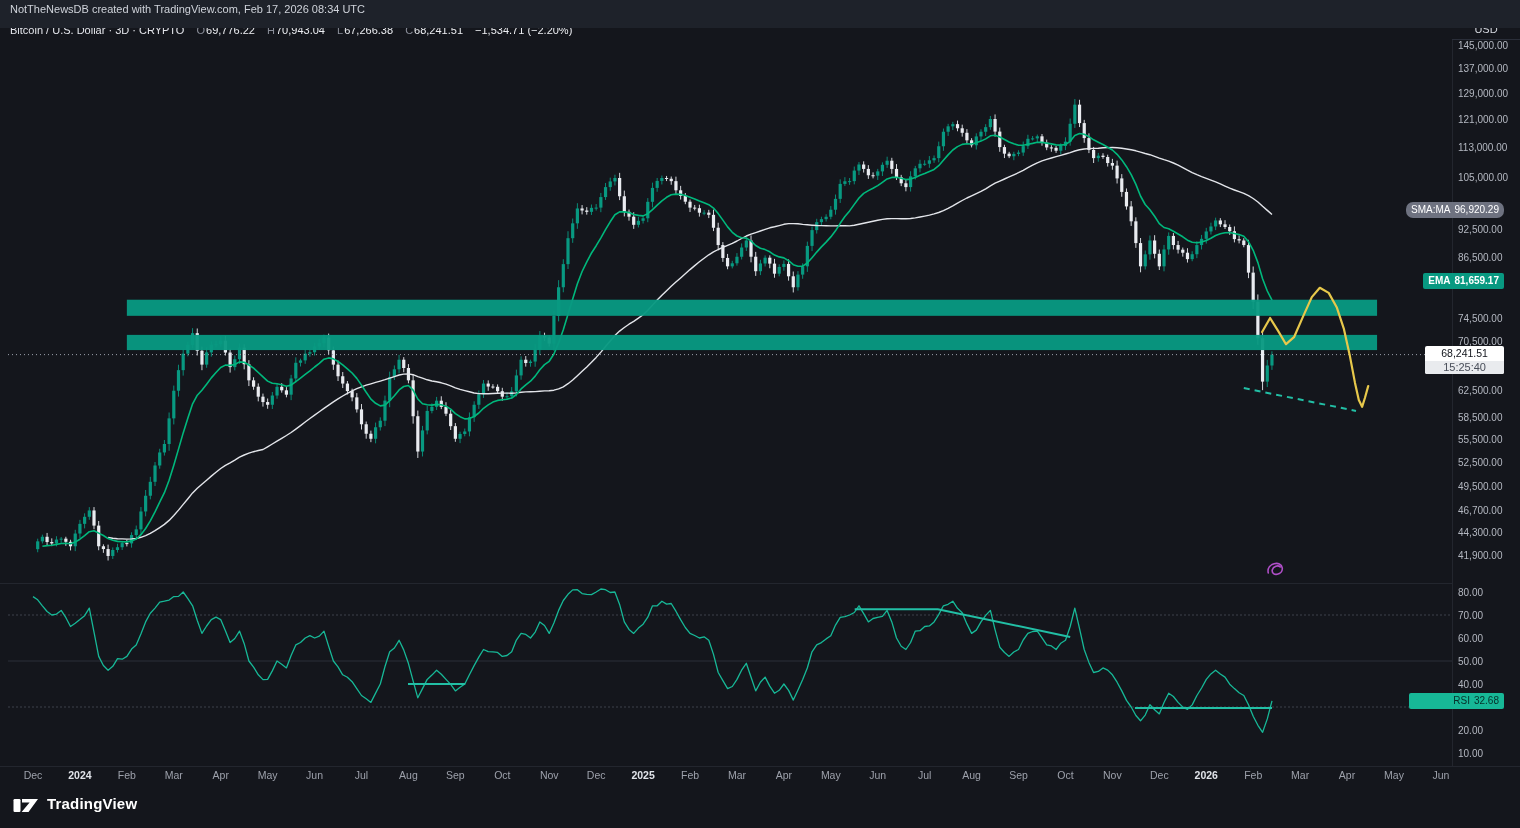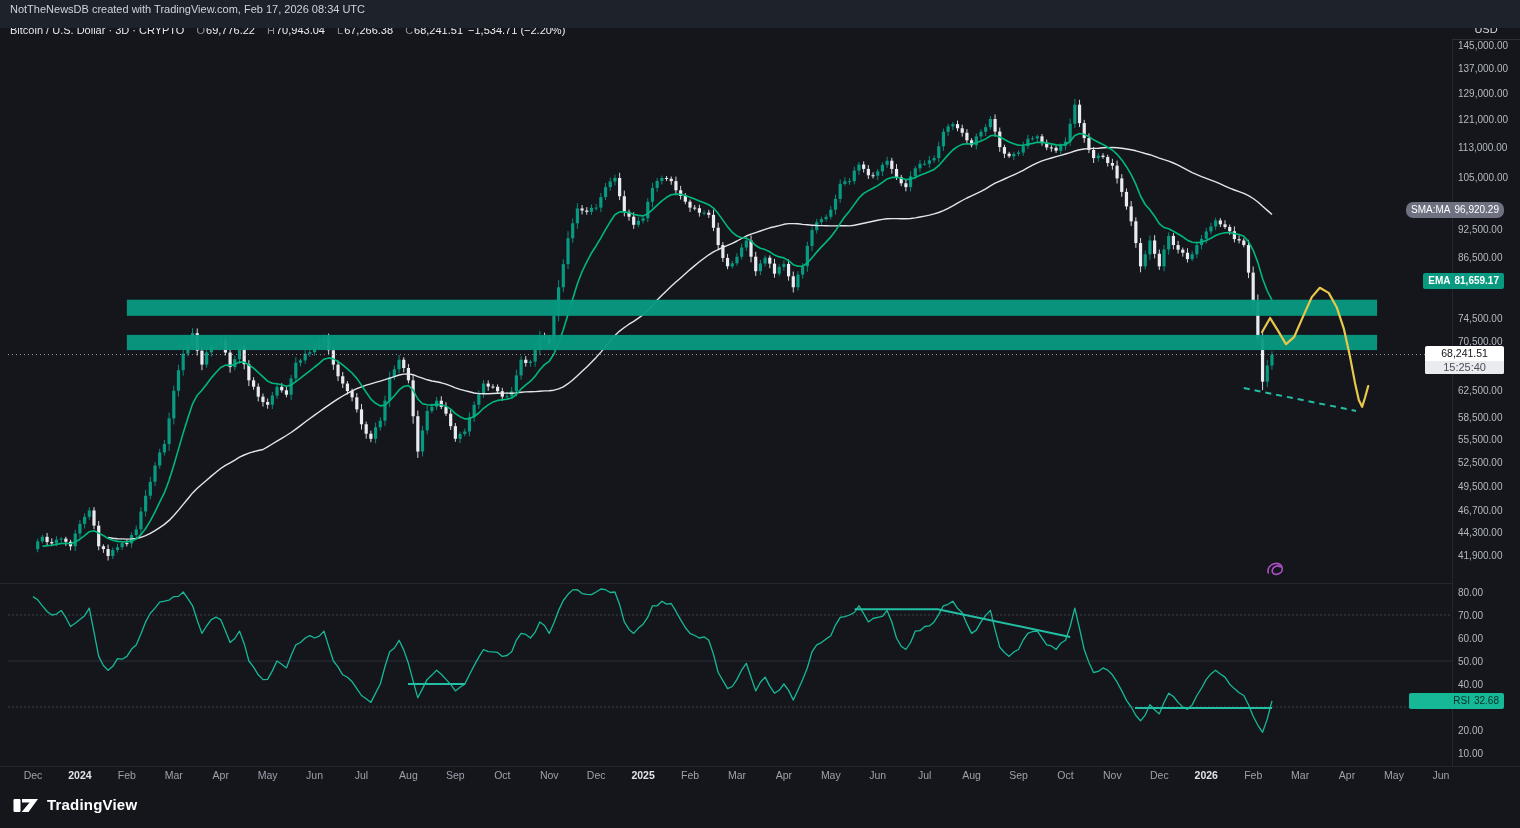--- a/index.html
+++ b/index.html
@@ -11,42 +11,42 @@
   #plot{position:absolute;left:0;top:0;z-index:1;font-family:"Liberation Sans",sans-serif}
   .topbar{
     position:absolute;left:0;top:0;width:1520px;height:28px;z-index:6;
     background:#1e222a;color:#cfd3da;font-size:11px;line-height:19px;padding-left:10px;
   }
   .legend{
     position:absolute;left:10px;top:24px;z-index:5;font-size:11px;color:#e4e6ec;white-space:nowrap;
   }
   .legend .lbl{color:#8b8f9a;margin-left:9px;margin-right:1px}
   .legend .val{color:#eceef2}
-  .legend .chg{color:#eceef2;margin-left:2px}
+  .legend .chg{color:#eceef2;margin-left:9px}
   .usd{
     position:absolute;left:1452px;top:19px;width:68px;height:21px;z-index:5;
     line-height:21px;text-align:center;color:#d3d6dd;font-size:11px;
     border-bottom:1px solid #2a2e39;background:#14161c;
   }
   .badge{
     position:absolute;right:16px;z-index:5;height:16px;line-height:16px;
     font-size:10px;padding:0 5px;border-radius:2px;white-space:nowrap;
   }
   .badge .bl{margin-right:4px}
   .badge-sma{background:#6e7280;color:#fff}
   .badge-ema{background:#089981;color:#fff}
   .badge-rsi{background:#17b897;color:#06302a}
   .badge-price{
     position:absolute;right:16px;z-index:5;background:#ffffff;border-radius:2px;
     overflow:hidden;text-align:center;min-width:60px;
   }
   .badge-price .bp-v{font-size:10.5px;line-height:15px;color:#10131a;padding:0 6px}
   .badge-price .bp-c{font-size:11px;line-height:13px;color:#4a4f5a;background:#e9ebee;padding:0 18px}
   .logo{
-    position:absolute;left:13px;top:795px;z-index:5;display:flex;align-items:center;gap:8px;color:#fff;
+    position:absolute;left:13px;top:795px;z-index:5;display:flex;align-items:flex-start;gap:8px;color:#fff;
   }
   .logo-text{font-size:15px;font-weight:700;letter-spacing:.2px}
 </style>
 </head>
 <body>
 
 <svg id="plot" width="1520" height="828">
     <g>
       <line x1="0" y1="583.5" x2="1452" y2="583.5" stroke="#23262e" stroke-width="1"></line>
       <line x1="0" y1="766.5" x2="1520" y2="766.5" stroke="#23262e" stroke-width="1"></line>

